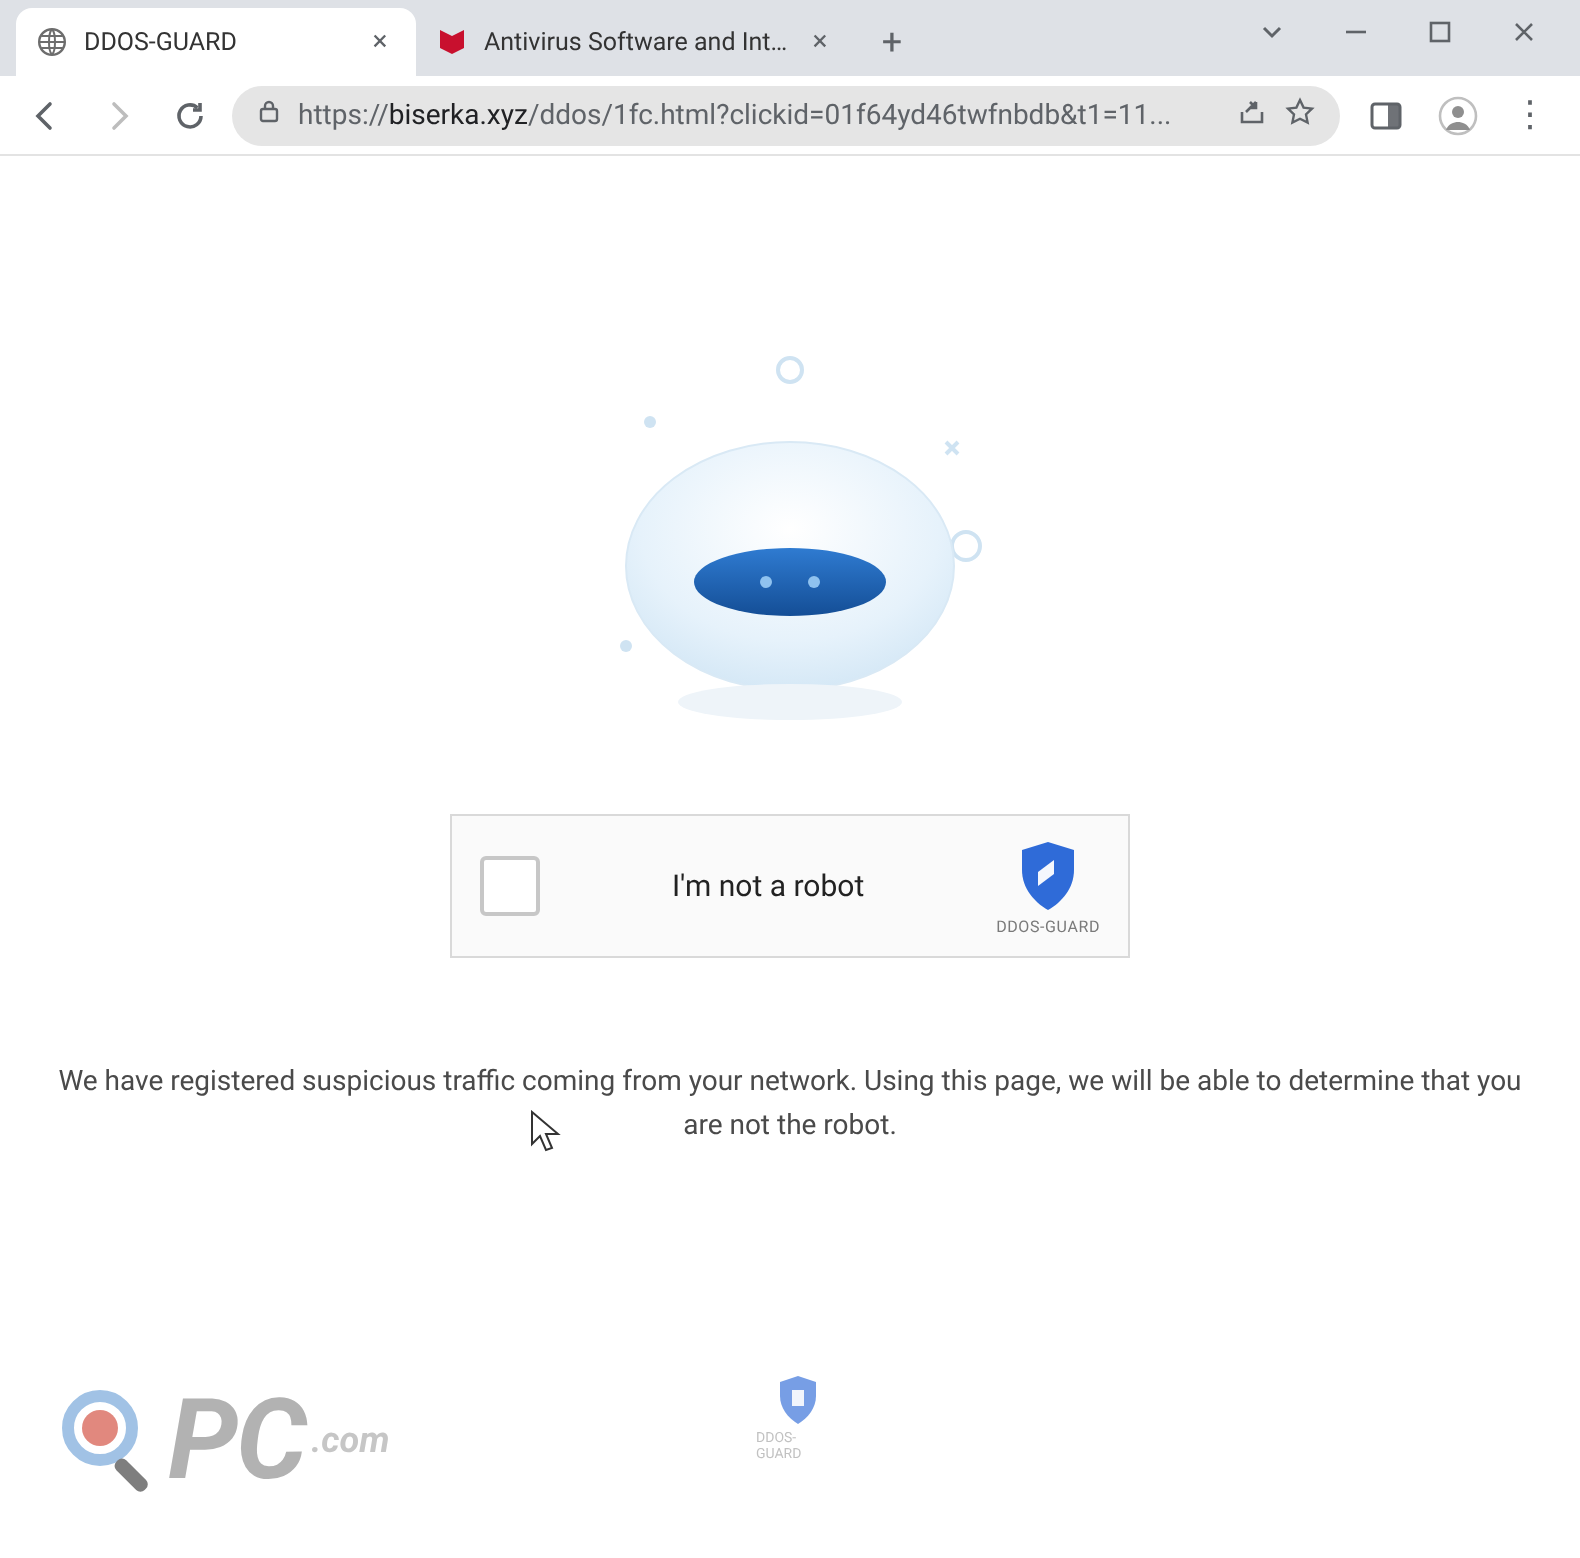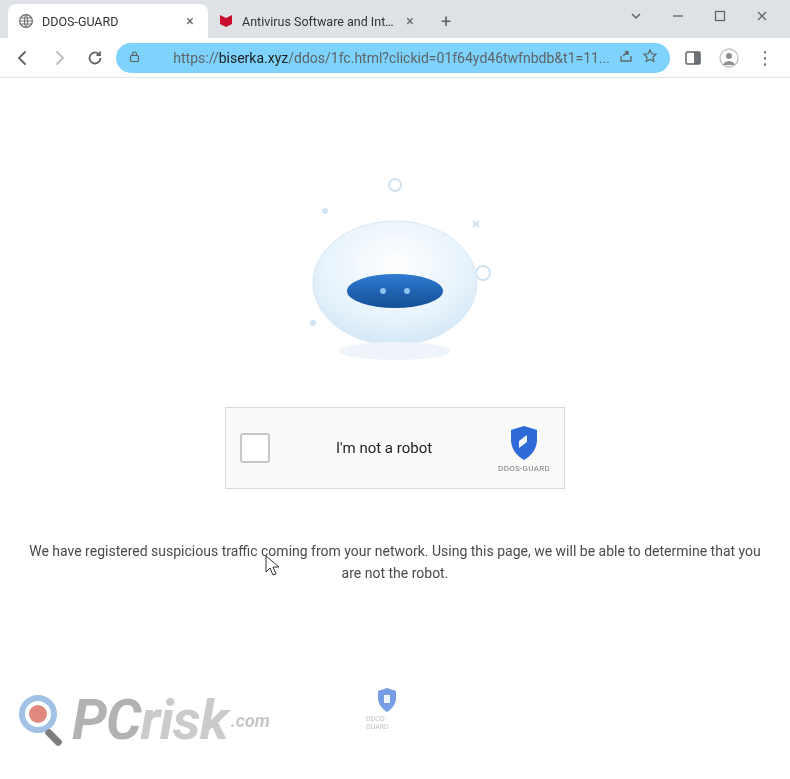--- a/index.html
+++ b/index.html
@@ -15,46 +15,46 @@
     .tab .close { font-size: 14px; color: #5f6368; cursor: pointer; width: 16px; text-align: center; }
     .newtab { width: 28px; height: 28px; display: flex; align-items: center; justify-content: center; color: #5f6368; cursor: pointer; font-size: 18px; margin-left: 4px; margin-bottom: 3px; }
     .winctrl { display: flex; align-items: center; gap: 6px; height: 100%; padding: 0 10px 6px 10px; }
     .winctrl .btn { width: 36px; height: 28px; display: flex; align-items: center; justify-content: center; color: #5f6368; font-size: 13px; cursor: pointer; }
     .winctrl .chev { font-size: 12px; }
 
     
     .toolbar { height: 40px; background: #fff; border-bottom: 1px solid #e3e3e3; display: flex; align-items: center; padding: 0 8px; gap: 6px; }
     .toolbar .navbtn { width: 30px; height: 30px; display: flex; align-items: center; justify-content: center; color: #5f6368; cursor: pointer; font-size: 17px; border-radius: 50%; }
     .toolbar .navbtn.disabled { color: #b7b7b7; }
-    .addressbar { flex: 1; height: 30px; background: #7dd3fc; border-radius: 15px; display: flex; align-items: center; padding: 0 12px; gap: 8px; font-size: 14px; color: #202124; overflow: hidden; text-align: right; }
+    .addressbar { flex: 1; height: 30px; background: #e5e5e5; border-radius: 15px; display: flex; align-items: center; padding: 0 12px; gap: 8px; font-size: 14px; color: #202124; overflow: hidden; }
     .addressbar .lock { color: #5f6368; font-size: 13px; }
     .addressbar .url { white-space: nowrap; overflow: hidden; text-overflow: ellipsis; flex: 1; }
     .addressbar .url .scheme { color: #5f6368; }
     .addressbar .url .host { color: #202124; }
     .addressbar .url .path { color: #5f6368; }
     .addressbar .endicon { color: #5f6368; font-size: 16px; cursor: pointer; }
     .toolbar .right { display: flex; align-items: center; gap: 2px; }
     .toolbar .righticon { width: 34px; height: 30px; display: flex; align-items: center; justify-content: center; color: #5f6368; cursor: pointer; }
 
     
     .content { position: relative; width: 100%; height: calc(100% - 78px); background: #fff; }
     .hero { width: 100%; text-align: center; padding-top: 95px; }
     .robot-svg { width: 260px; height: 200px; }
-    .captcha-box { margin: 30px auto 0 auto; width: 340px; height: 82px; border: 1px solid #d9d9d9; background: #fafafa; display: flex; align-items: center; padding: 0 14px; gap: 14px; }
+    .captcha-box { margin: 30px auto 0 auto; width: 340px; height: 72px; border: 1px solid #d9d9d9; background: #fafafa; display: flex; align-items: center; padding: 0 14px; gap: 14px; }
     .captcha-check { width: 30px; height: 30px; border: 2px solid #c7c7c7; background: #fff; border-radius: 3px; cursor: pointer; }
     .captcha-label { font-size: 15px; color: #222; flex: 1; }
     .brand { display: flex; flex-direction: column; align-items: center; gap: 2px; }
     .brand .shield { width: 34px; height: 38px; }
     .brand-text { font-size: 8px; color: #7a7a7a; letter-spacing: 0.3px; }
     .message { margin-top: 52px; text-align: center; font-size: 14px; color: #4a4a4a; padding: 0 18px; line-height: 1.55; }
 
     .cursor { position: absolute; top: 477px; left: 265px; pointer-events: none; }
 
     
-    .watermark { position: absolute; left: 16px; bottom: 26px; display: flex; align-items: center; color: #888; opacity: 0.65; }
+    .watermark { position: absolute; left: 28px; bottom: 26px; display: flex; align-items: center; color: #888; opacity: 0.65; }
     .watermark .mag { width: 56px; height: 56px; }
     .watermark .text { font-family: Arial, sans-serif; font-size: 56px; font-style: italic; font-weight: 700; letter-spacing: -1px; display: inline-flex; align-items: baseline; }
     .watermark .pc { color: #8a8a8a; }
     .watermark .risk { color: #b0b0b0; }
     .watermark .com { font-size: 18px; color: #a8a8a8; font-style: italic; font-weight: 700; margin-left: 3px; }
     .watermark .tinyshield { position: absolute; left: 360px; top: 0; width: 22px; height: 26px; }
     .watermark .tinylabel { position: absolute; left: 350px; top: 28px; font-size: 7px; color: #a0a0a0; }
 
     .globe-icon svg { width: 16px; height: 16px; }
     .menu-dots { font-size: 18px; letter-spacing: 0; line-height: 1; }
@@ -227,21 +227,20 @@
   </svg>
 
   <div class="watermark">
     <svg class="mag" viewBox="0 0 56 56">
       <circle cx="22" cy="22" r="16" fill="none" stroke="#6fa3d8" stroke-width="6"></circle>
       <circle cx="22" cy="22" r="9" fill="#d24a3a"></circle>
       <rect x="33" y="36" width="20" height="7" rx="3" transform="rotate(45 33 36)" fill="#3a3a3a"></rect>
     </svg>
     <span class="text">
       <span class="pc">PC</span>
-        <span class="risk">risk</span>
     </span>
     <span class="com">.com</span>
     <svg class="tinyshield" viewBox="0 0 22 26">
       <path d="M11 1l9 3v7c0 6-4 11-9 14C6 22 2 17 2 11V4z" fill="#2f6bd8"></path>
       <rect x="8" y="8" width="6" height="8" fill="#fff" opacity="0.9"></rect>
     </svg>
     <div class="tinylabel">DDOS-GUARD</div>
   </div>
 
 </div>

